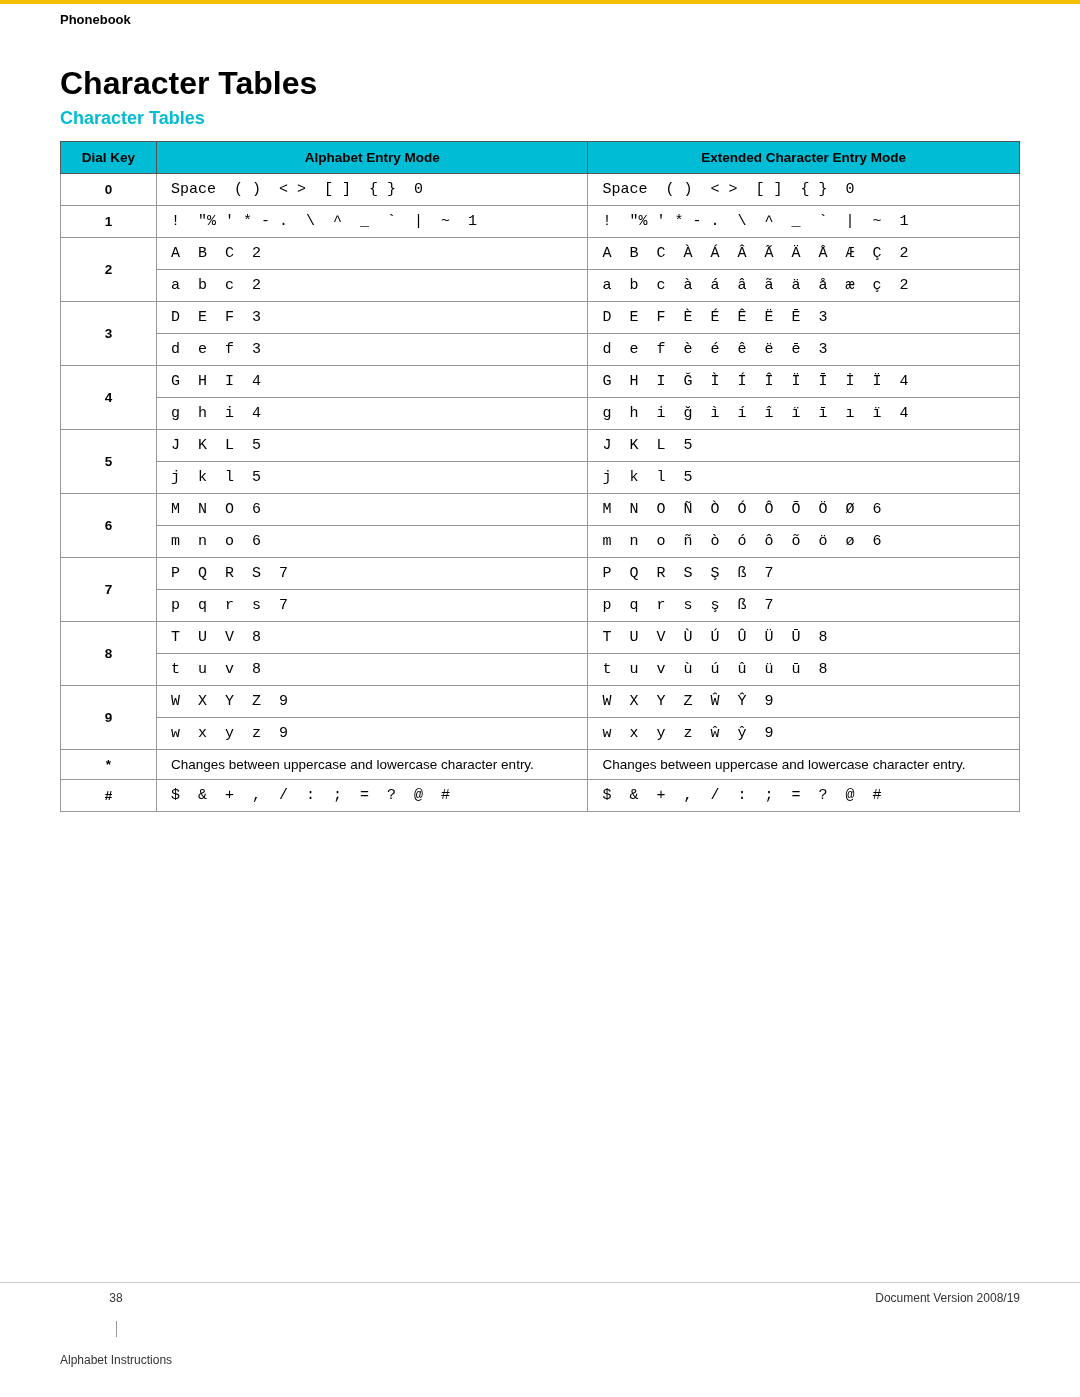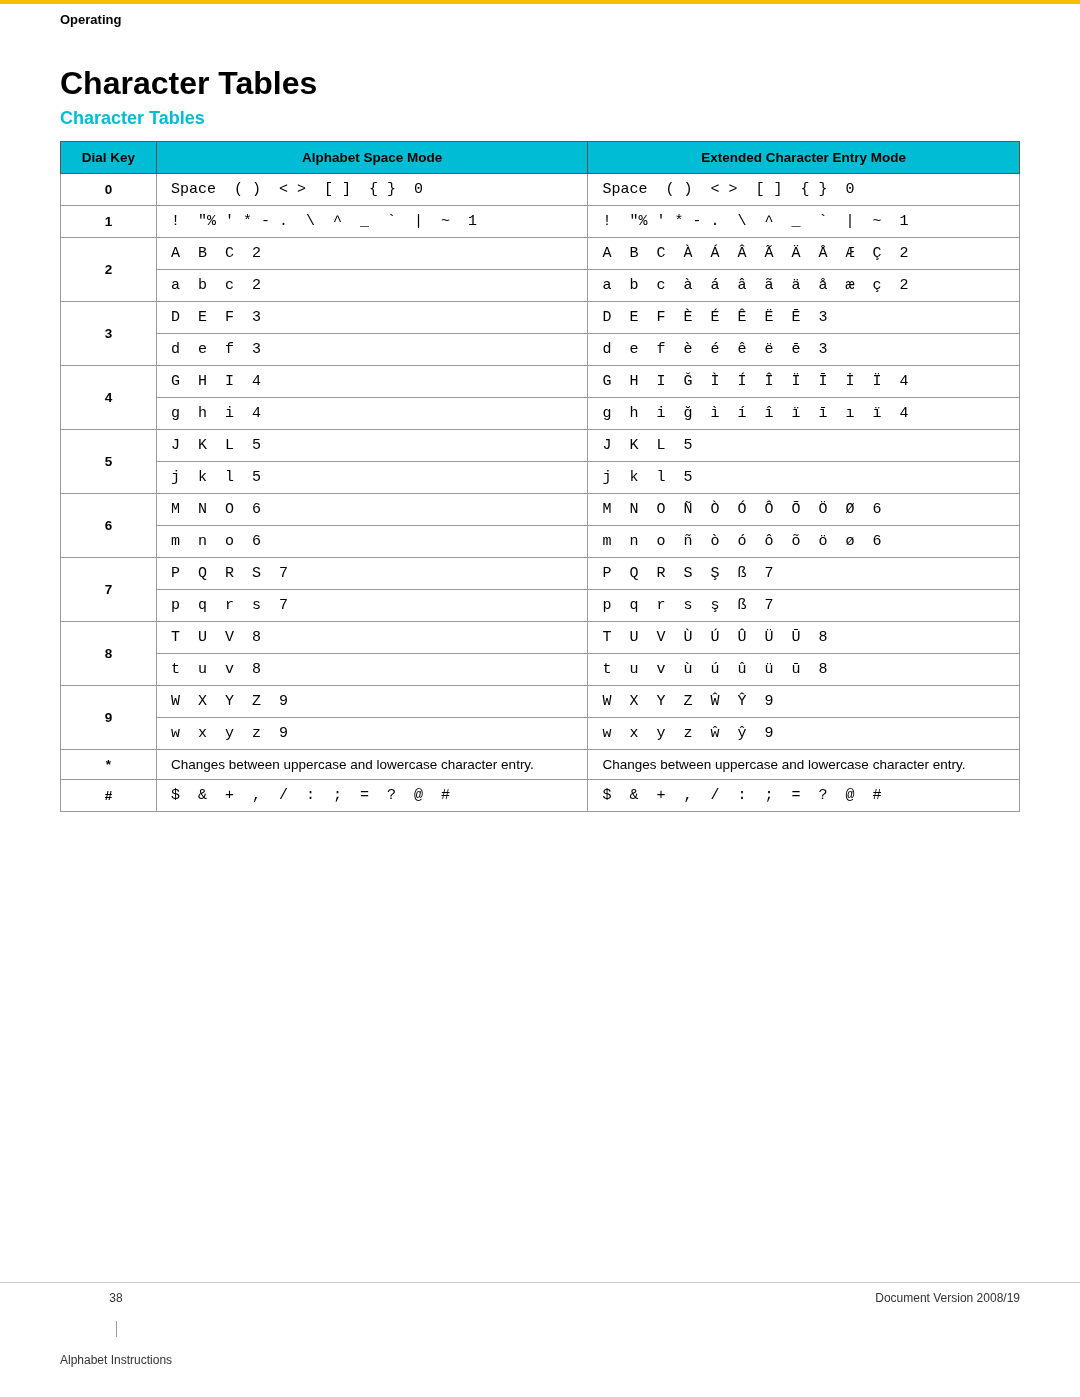--- a/index.html
+++ b/index.html
@@ -135,34 +135,34 @@
 
     .monospace-cell {
       font-family: 'Courier New', Courier, monospace;
       font-size: 15px;
     }
   </style>
 </head>
 <body>
 
 <div class="top-bar">
-  <span>Operating</span>
+  <span>Phonebook</span>
 </div>
 
 <div class="main-content">
 
   <h1 class="page-title">Character Tables</h1>
 
   <h2 class="section-title">Character Tables</h2>
 
   <table class="char-table">
     <thead>
       <tr>
         <th class="col-dial">Dial Key</th>
-        <th class="col-alpha">Alphabet Space Mode</th>
+        <th class="col-alpha">Alphabet Entry Mode</th>
         <th class="col-extended">Extended Character Entry Mode</th>
       </tr>
     </thead>
     <tbody>
 
       <tr>
         <td class="col-dial"><strong>0</strong></td>
         <td class="col-alpha monospace-cell">Space &nbsp;( ) &nbsp;&lt; &gt; &nbsp;[ ] &nbsp;{ } &nbsp;0</td>
         <td class="col-extended monospace-cell">Space &nbsp;( ) &nbsp;&lt; &gt; &nbsp;[ ] &nbsp;{ } &nbsp;0</td>
       </tr>

